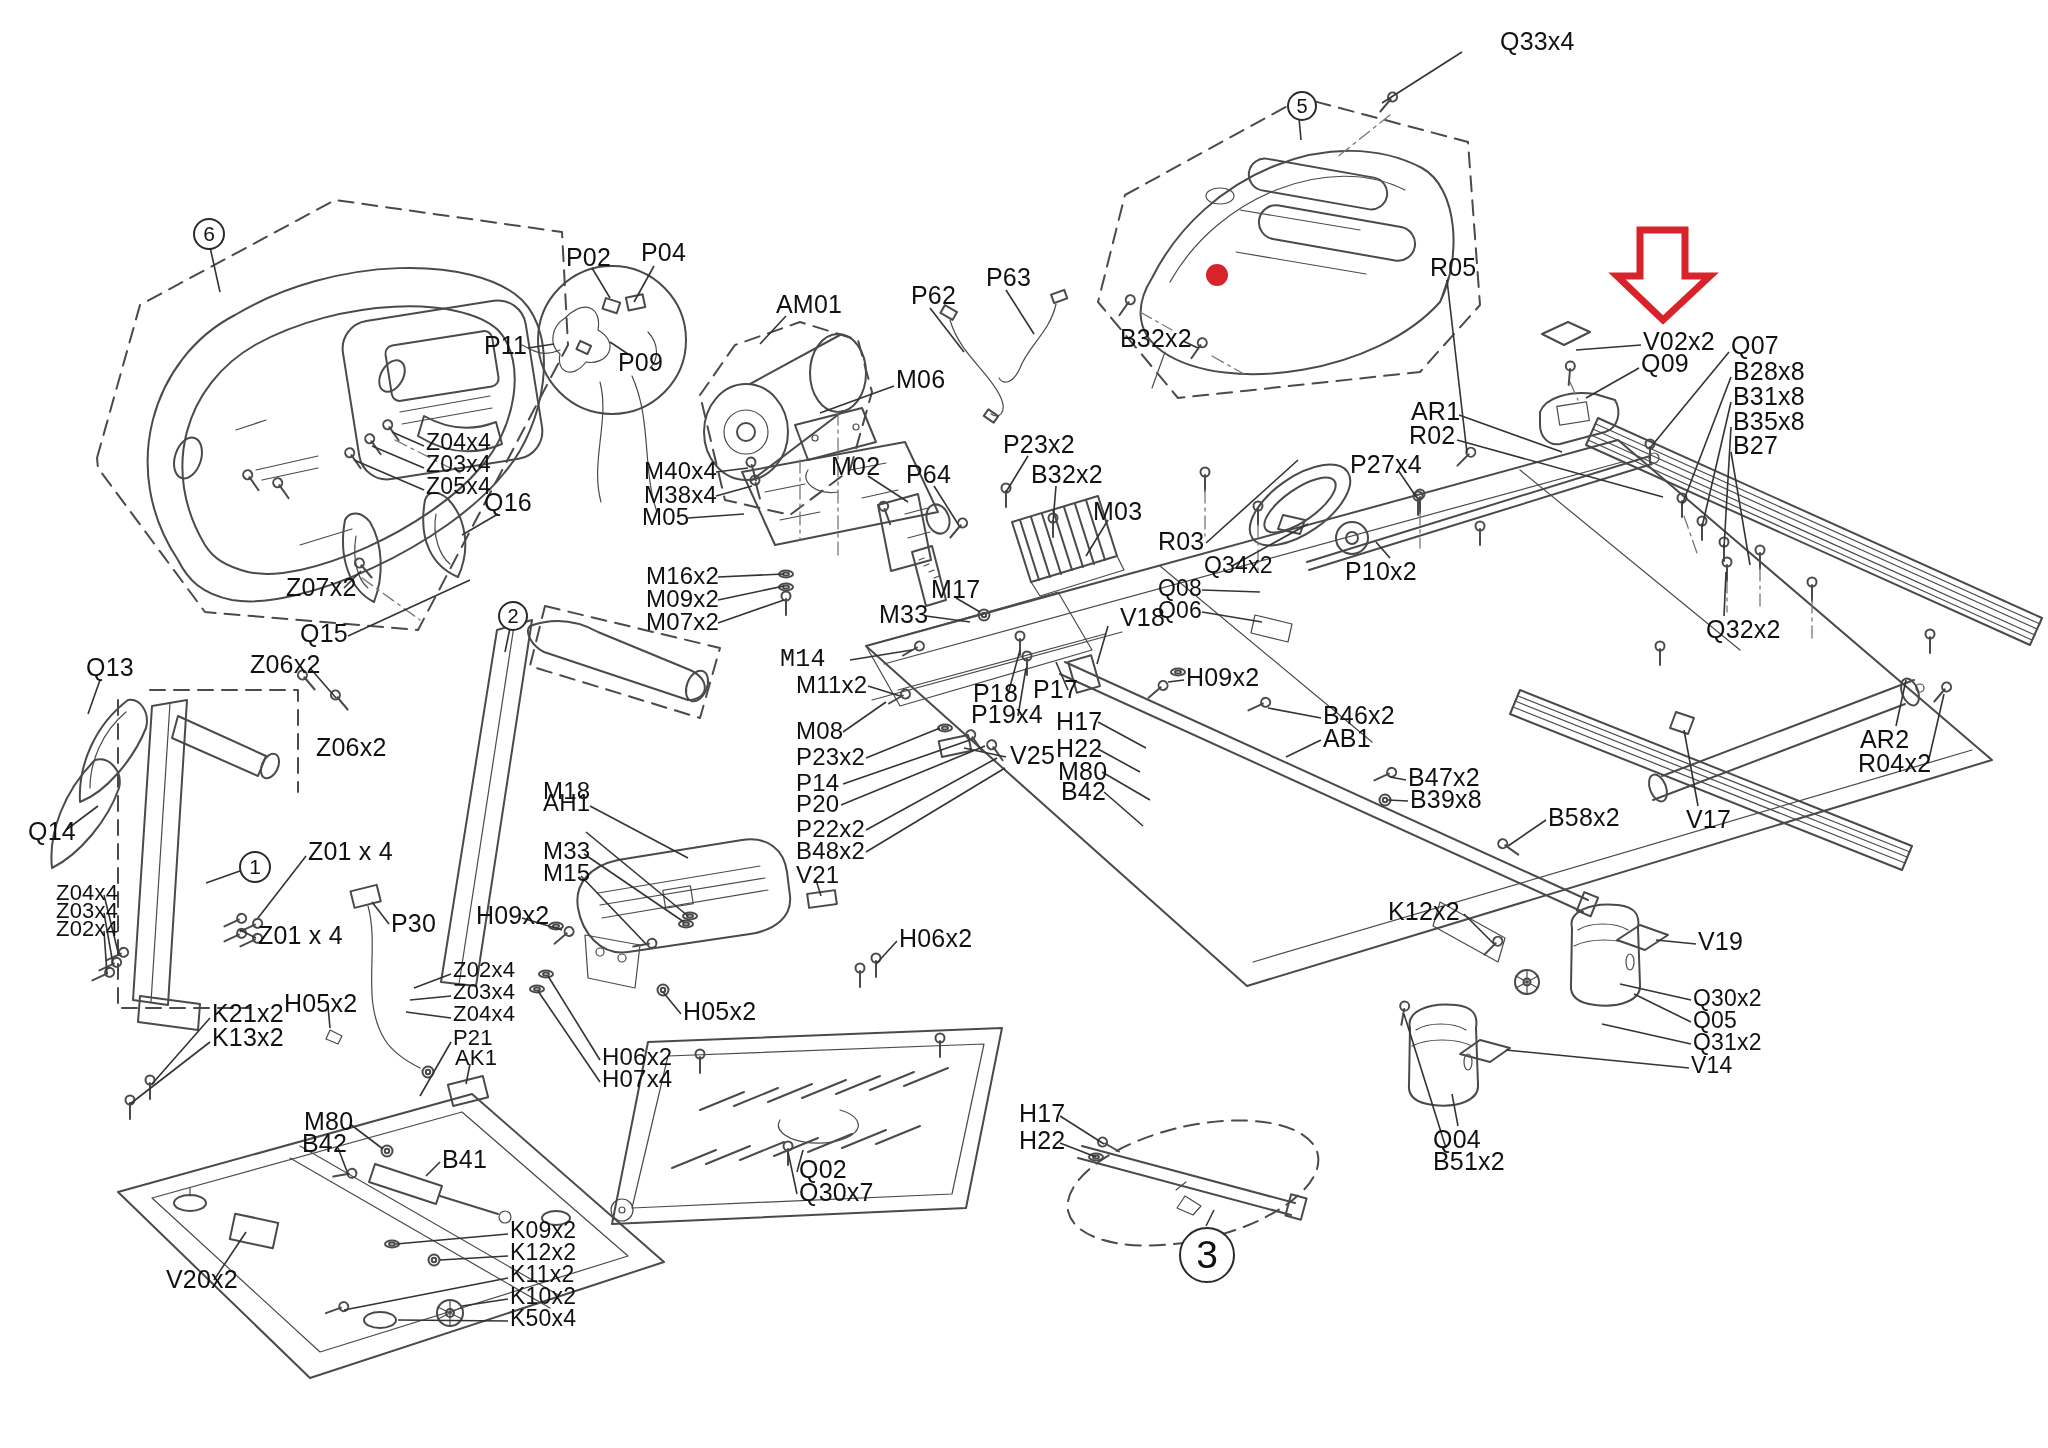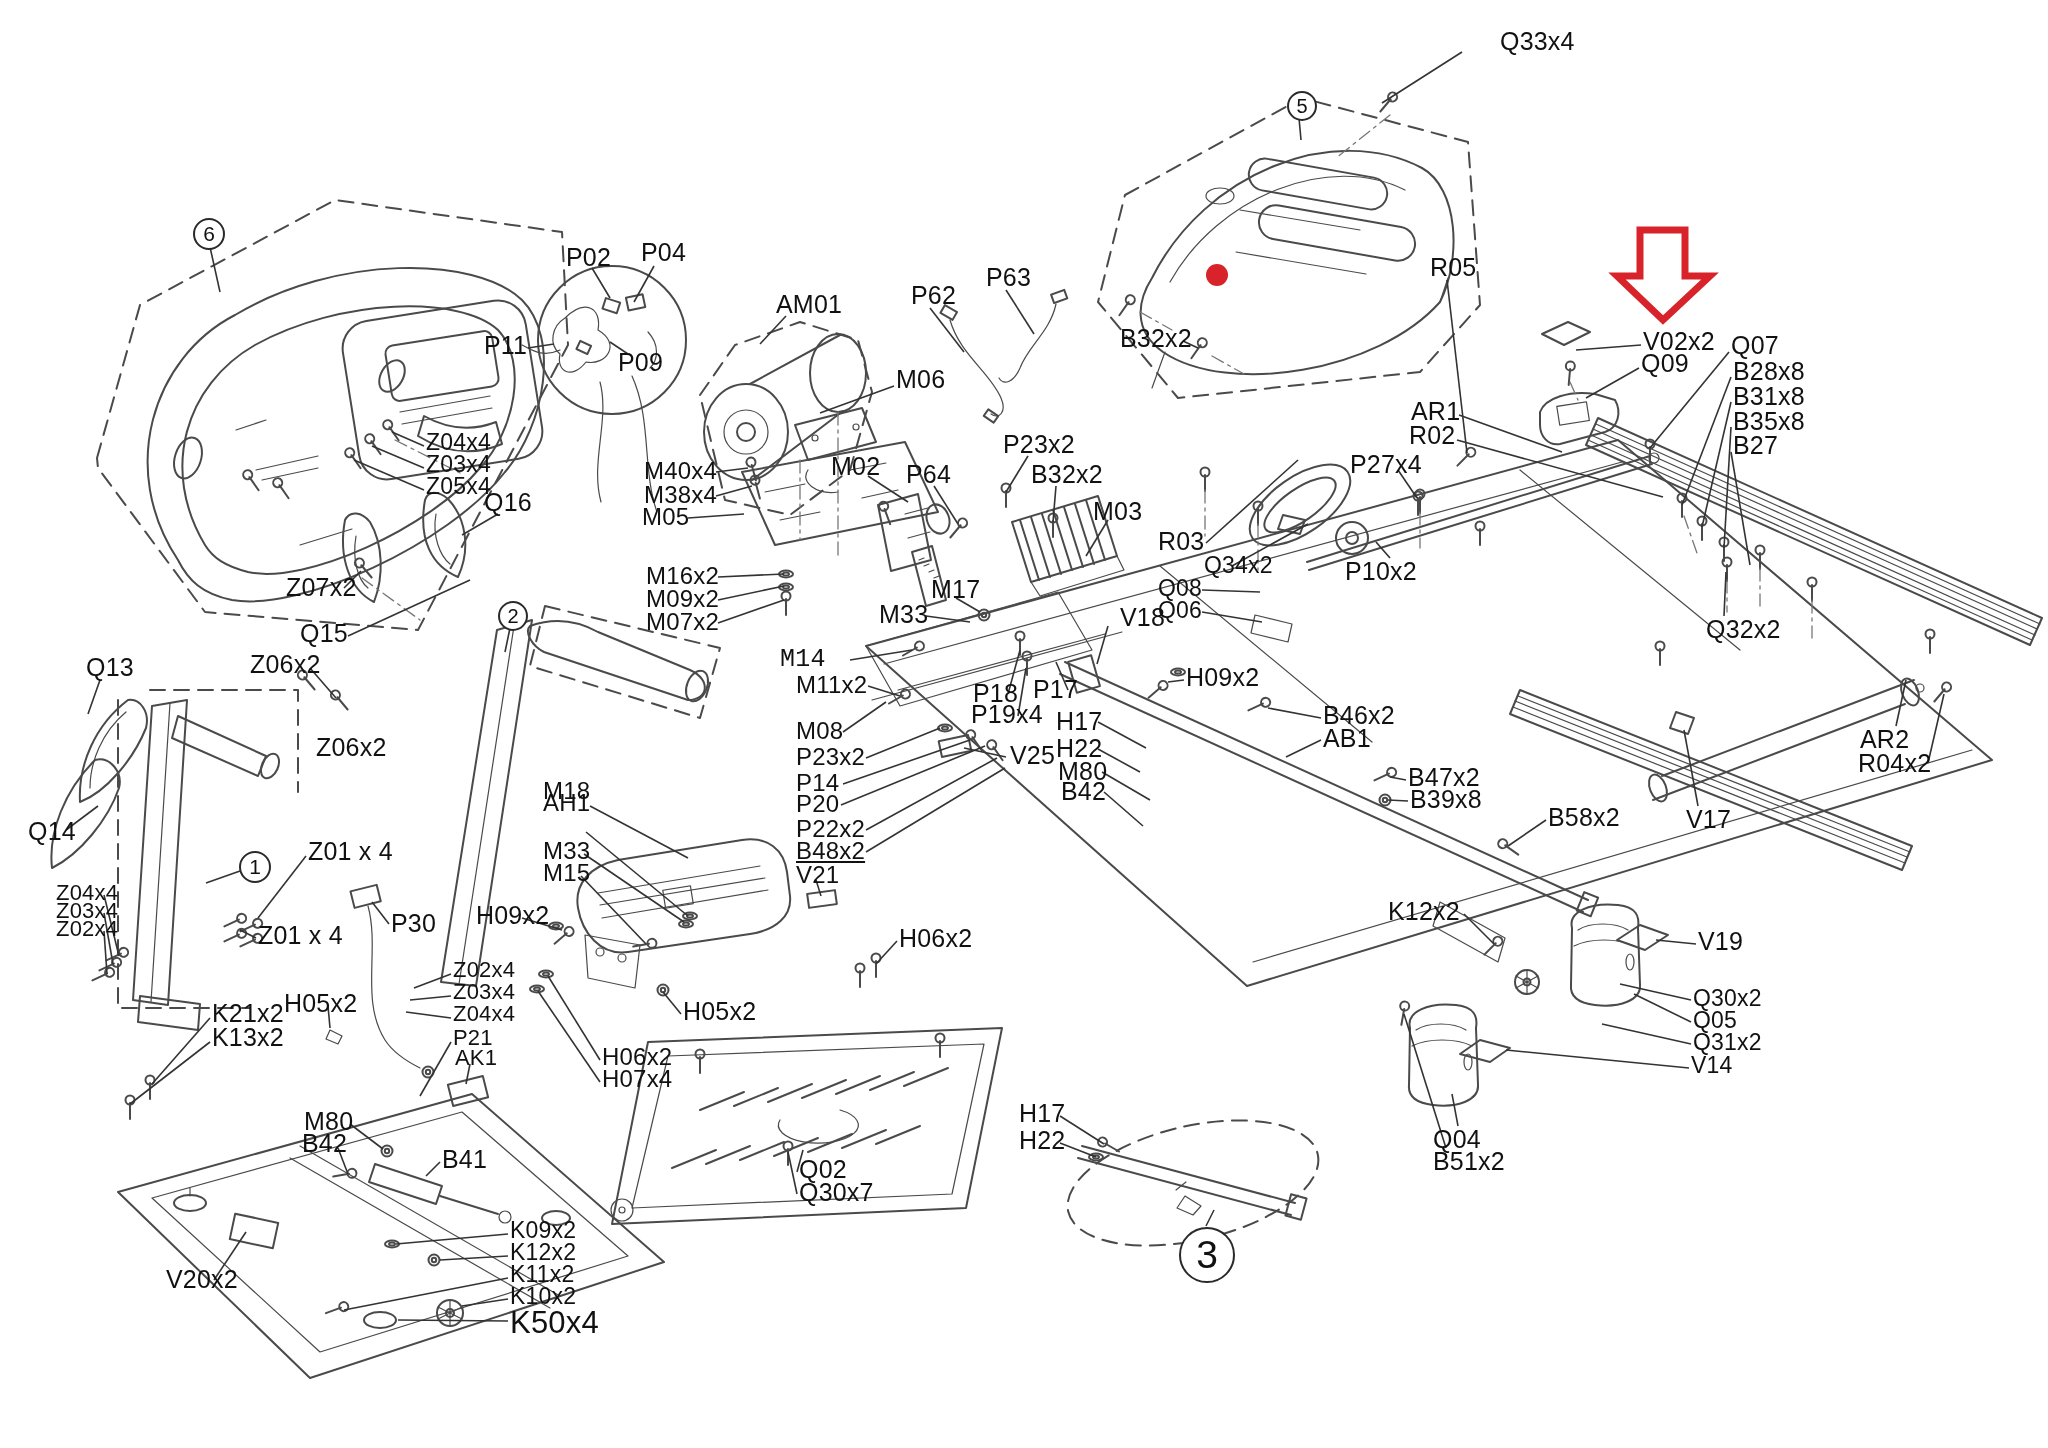--- a/index.html
+++ b/index.html
@@ -562,21 +562,21 @@
       <div class="callout" style="left: 1433px; top: 1128px;">Q04</div>
       <div class="callout" style="left: 1433px; top: 1150px;">B51x2</div>
       <div class="callout" style="left: 1388px; top: 900px;">K12x2</div>
       <div class="callout" style="left: 780px; top: 648px; font-family: Liberation Mono, monospace;">M14</div>
       <div class="callout" style="left: 796px; top: 674px; font-size: 24px;">M11x2</div>
       <div class="callout" style="left: 796px; top: 720px; font-size: 24px;">M08</div>
       <div class="callout" style="left: 796px; top: 746px; font-size: 24px;">P23x2</div>
       <div class="callout" style="left: 796px; top: 772px; font-size: 24px;">P14</div>
       <div class="callout" style="left: 796px; top: 793px; font-size: 24px;">P20</div>
       <div class="callout" style="left: 796px; top: 818px; font-size: 24px;">P22x2</div>
-      <div class="callout" style="left: 796px; top: 840px; font-size: 24px; text-decoration: underline;">B48x2</div>
+      <div class="callout" style="left: 796px; top: 840px; font-size: 24px;">B48x2</div>
       <div class="callout" style="left: 796px; top: 864px; font-size: 24px;">V21</div>
       <div class="callout" style="left: 973px; top: 682px;">P18</div>
       <div class="callout" style="left: 971px; top: 703px;">P19x4</div>
       <div class="callout" style="left: 1033px; top: 678px;">P17</div>
       <div class="callout" style="left: 1010px; top: 744px;">V25</div>
       <div class="callout" style="left: 1056px; top: 710px;">H17</div>
       <div class="callout" style="left: 1056px; top: 737px;">H22</div>
       <div class="callout" style="left: 1058px; top: 760px;">M80</div>
       <div class="callout" style="left: 1061px; top: 780px;">B42</div>
       <div class="callout" style="left: 1186px; top: 666px;">H09x2</div>
@@ -614,21 +614,21 @@
       <div class="callout" style="left: 602px; top: 1068px; font-size: 24px;">H07x4</div>
       <div class="callout" style="left: 899px; top: 927px;">H06x2</div>
       <div class="callout" style="left: 304px; top: 1110px;">M80</div>
       <div class="callout" style="left: 302px; top: 1132px;">B42</div>
       <div class="callout" style="left: 442px; top: 1148px;">B41</div>
       <div class="callout" style="left: 166px; top: 1268px;">V20x2</div>
       <div class="callout" style="left: 510px; top: 1220px; font-size: 23px;">K09x2</div>
       <div class="callout" style="left: 510px; top: 1242px; font-size: 23px;">K12x2</div>
       <div class="callout" style="left: 510px; top: 1264px; font-size: 23px;">K11x2</div>
       <div class="callout" style="left: 510px; top: 1286px; font-size: 23px;">K10x2</div>
-      <div class="callout" style="left: 510px; top: 1308px; font-size: 31px;">K50x4</div>
+      <div class="callout" style="left: 510px; top: 1308px; font-size: 23px;">K50x4</div>
       <div class="callout" style="left: 799px; top: 1158px;">Q02</div>
       <div class="callout" style="left: 799px; top: 1181px;">Q30x7</div>
       <div class="callout" style="left: 1019px; top: 1102px;">H17</div>
       <div class="callout" style="left: 1019px; top: 1129px;">H22</div>
       <div class="callout" style="left: 566px; top: 246px;">P02</div>
       <div class="callout" style="left: 641px; top: 241px;">P04</div>
       <div class="callout" style="left: 618px; top: 351px;">P09</div>
       <div class="callout" style="left: 484px; top: 334px;">P11</div>
       <div class="callout" style="left: 776px; top: 293px;">AM01</div>
       <div class="callout" style="left: 896px; top: 368px;">M06</div>

